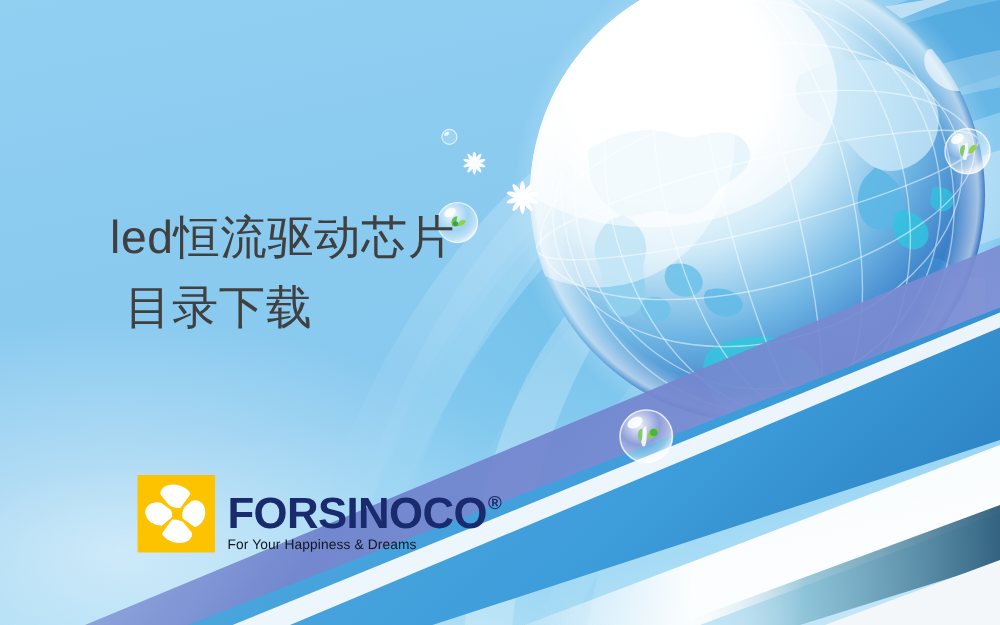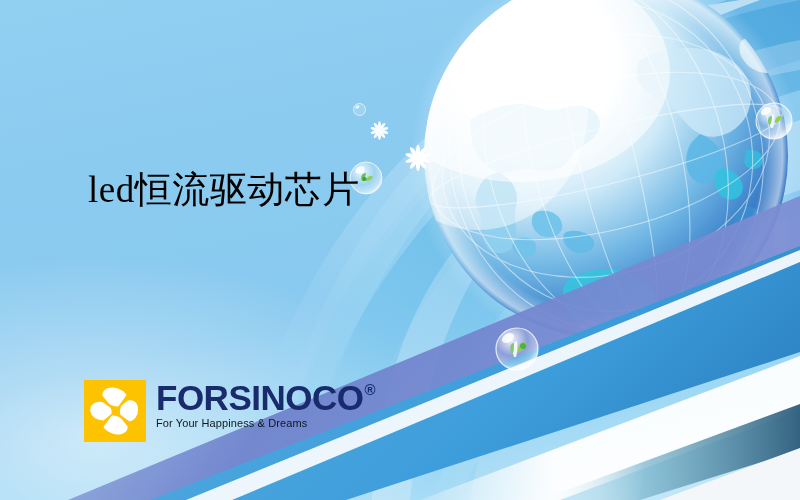--- a/index.html
+++ b/index.html
@@ -38,40 +38,40 @@
   }
 
   
   .headline {
     position: absolute;
     left: 88px;
     top: 162px;
     z-index: 40;
   }
   .headline .line {
-    color: #000000;
+    color: #404040;
     font-size: 37px;
     line-height: 1.52;
     font-weight: 400;
     letter-spacing: 0.5px;
     white-space: nowrap;
-    font-family: Liberation Serif, serif;
+    font-family: Liberation Sans, sans-serif;
   }
   .headline .line-2 {
     margin-left: 12px;
   }
 
   
   .logo-block {
     position: absolute;
-    left: 58px;
+    left: 84px;
     top: 380px;
     z-index: 45;
     display: flex;
-    align-items: flex-start;
+    align-items: flex-end;
     gap: 10px;
     padding-left: 26px;
   }
   .logo-mark {
     width: 62px;
     height: 62px;
     background: #fdc300;
     position: relative;
     flex: 0 0 auto;
   }
@@ -383,20 +383,21 @@
 
   <div class="bubble" style="left:352px; top:102px;">
     <svg width="15" height="15" viewBox="0 0 15 15">
       <circle cx="7.5" cy="7.5" r="6" fill="#ffffff" fill-opacity=".16" stroke="#ffffff" stroke-width=".9" stroke-opacity=".7"></circle>
       <ellipse cx="5.4" cy="5" rx="2.2" ry="1.5" fill="#ffffff" opacity=".8" transform="rotate(-30 5.4 5)"></ellipse>
     </svg>
   </div>
 
   <div class="headline">
     <div class="line line-1">led恒流驱动芯片</div>
+    <div class="line line-2">目录下载</div>
   </div>
 
   <div class="logo-block">
     <div class="logo-mark">
       <svg width="62" height="62" viewBox="0 0 62 62">
         <g fill="#ffffff">
 
           <ellipse cx="31" cy="17" rx="13" ry="9" transform="rotate(18 31 17)"></ellipse>
           <ellipse cx="45" cy="31" rx="9" ry="11" transform="rotate(18 45 31)"></ellipse>
           <ellipse cx="31" cy="45" rx="13" ry="9" transform="rotate(18 31 45)"></ellipse>

